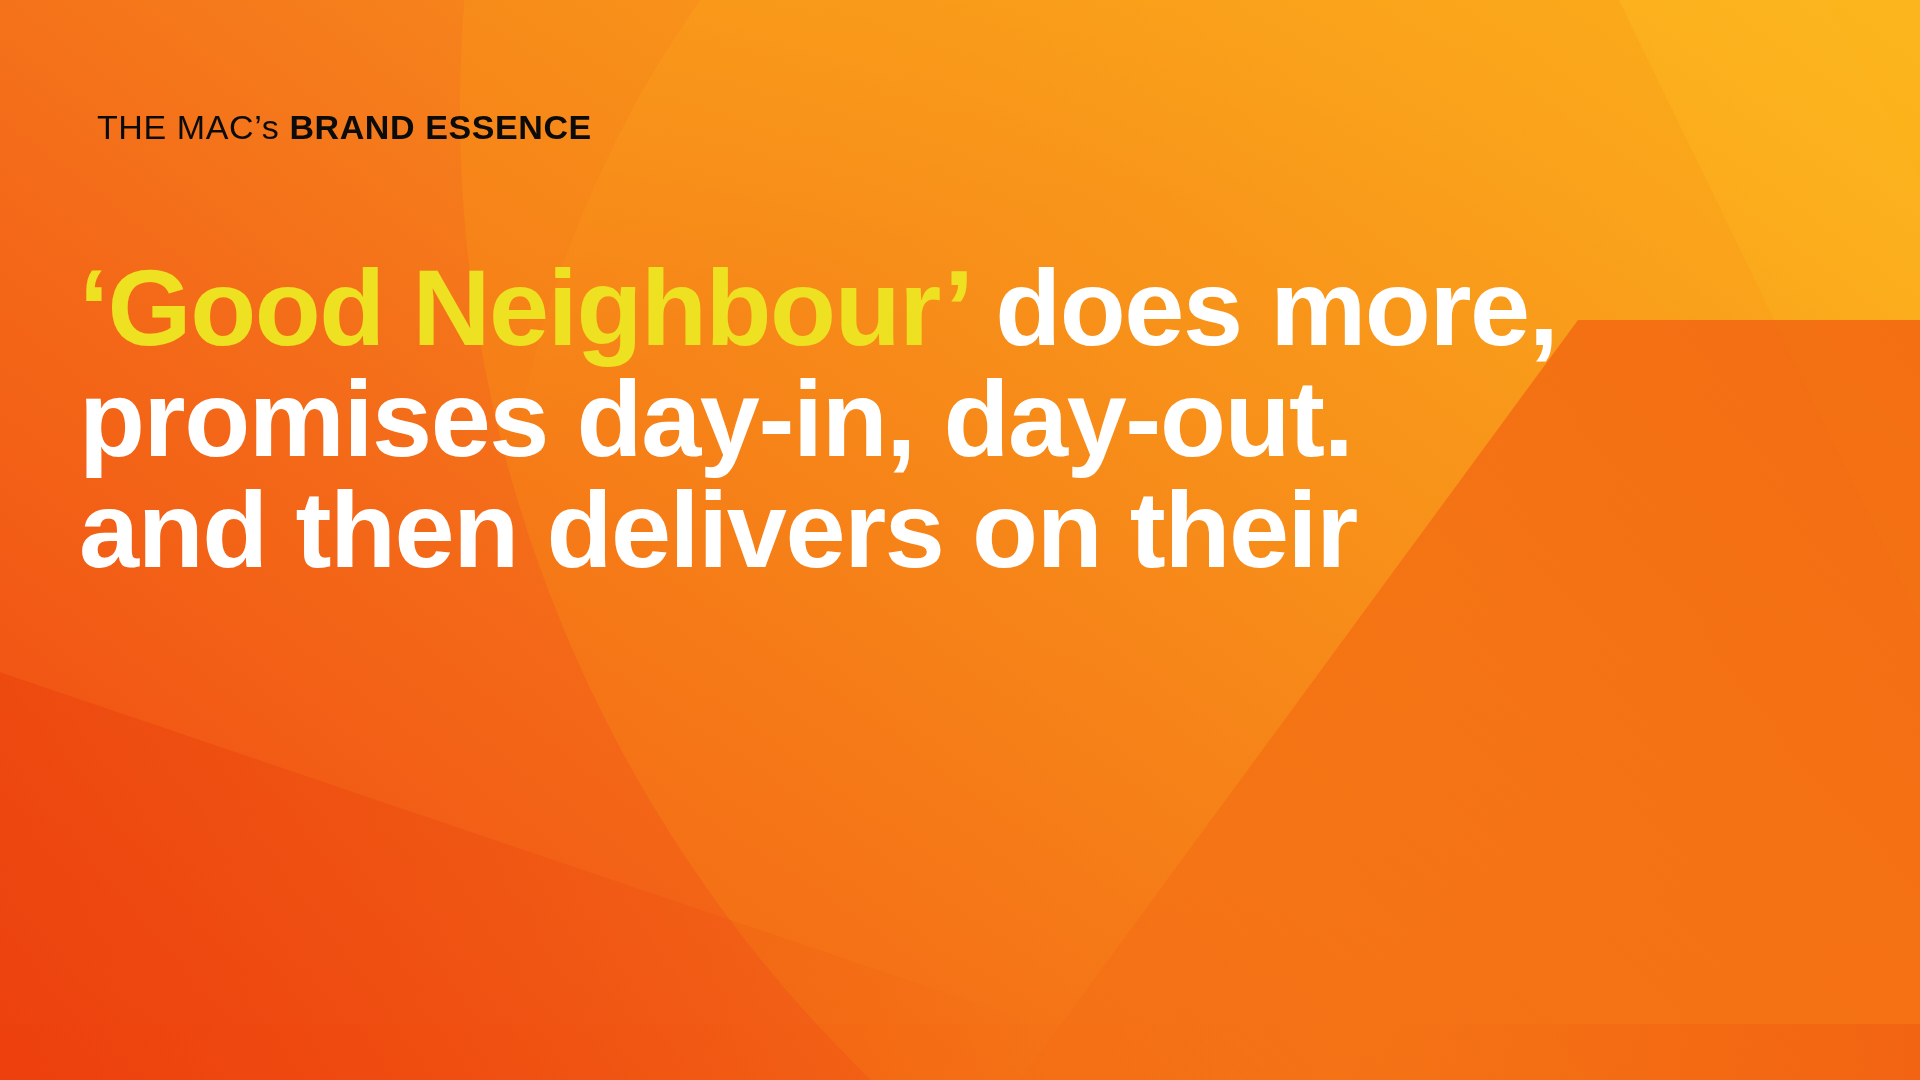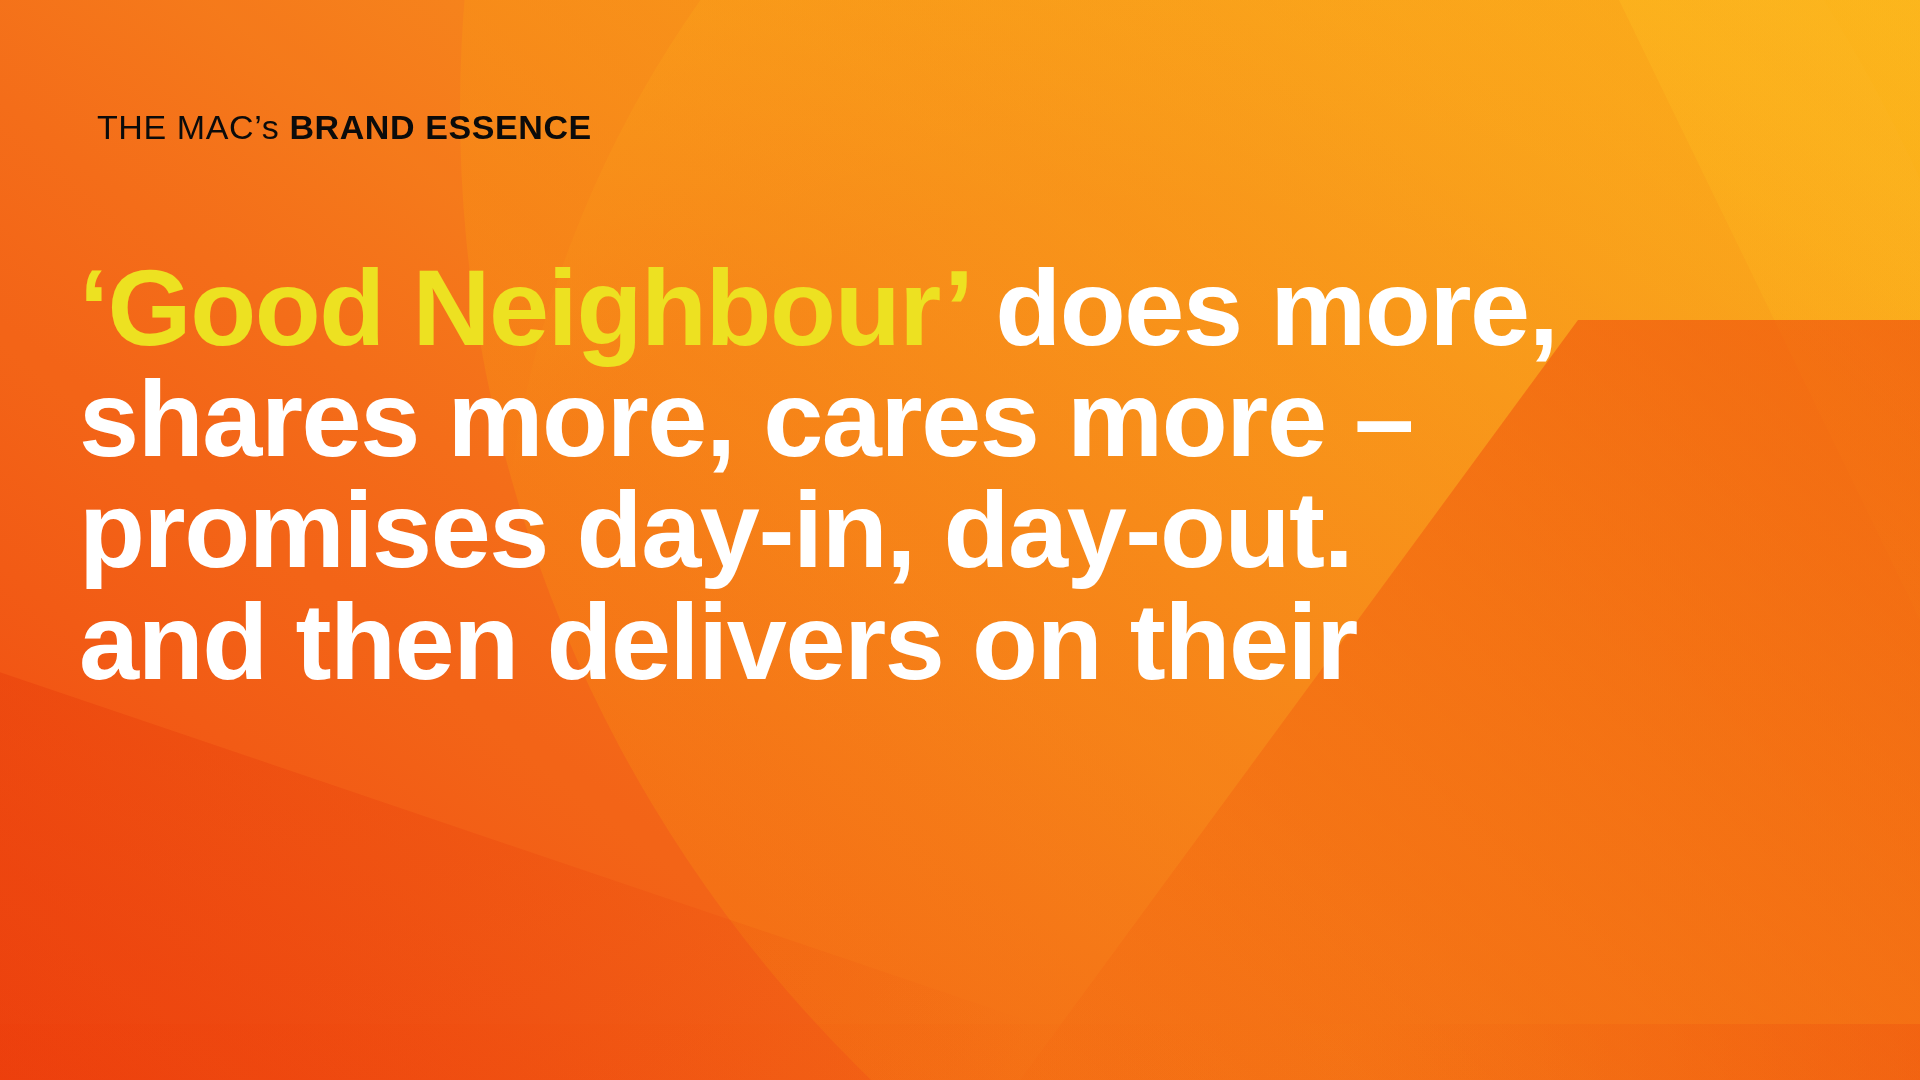--- a/index.html
+++ b/index.html
@@ -148,19 +148,18 @@
   <div class="bg-layer strip-bottom"></div>
 
   <div class="content">
 
     <div id="eyebrow">
       <span class="light">THE MAC’s </span><span class="strong">BRAND ESSENCE</span>
     </div>
 
     <div id="headline">
       <span class="hl-line"><span class="accent">‘Good Neighbour’</span><span> does more,</span></span>
-      <span class="hl-line"><span>shares more, cares more –</span></span>
       <span class="hl-line"><span>promises day-in, day-out.</span></span>
       <span class="hl-line"><span>and then delivers on their</span></span>
     </div>
 
   </div>
 </div>
 
 </body></html>

